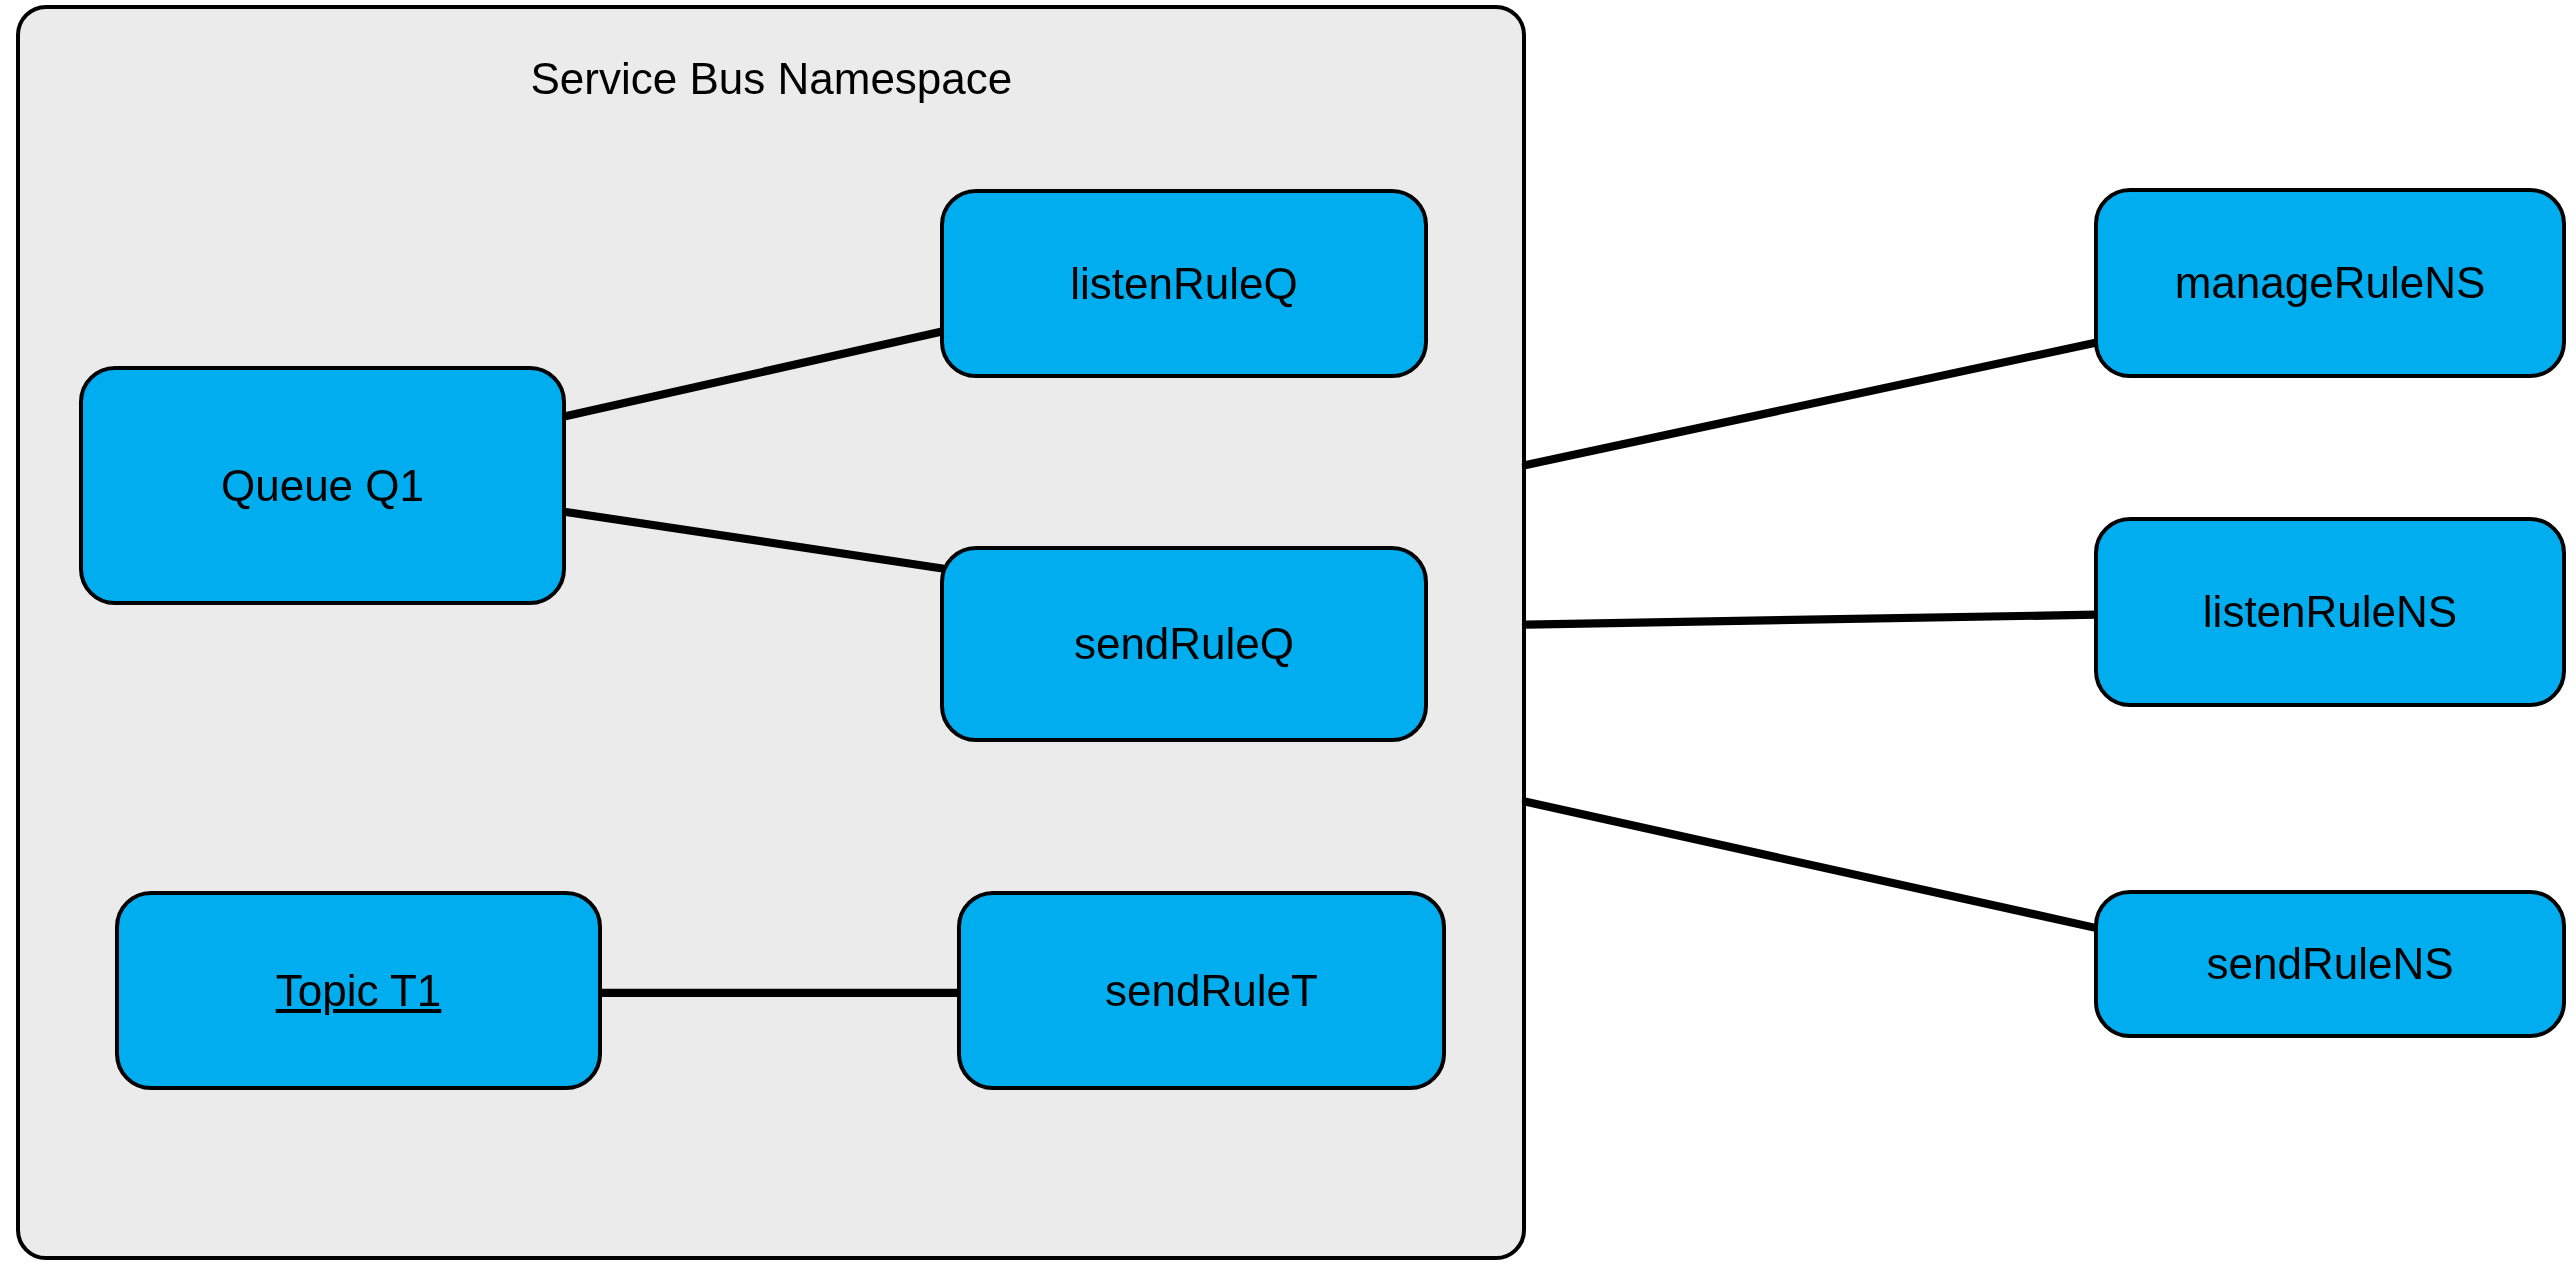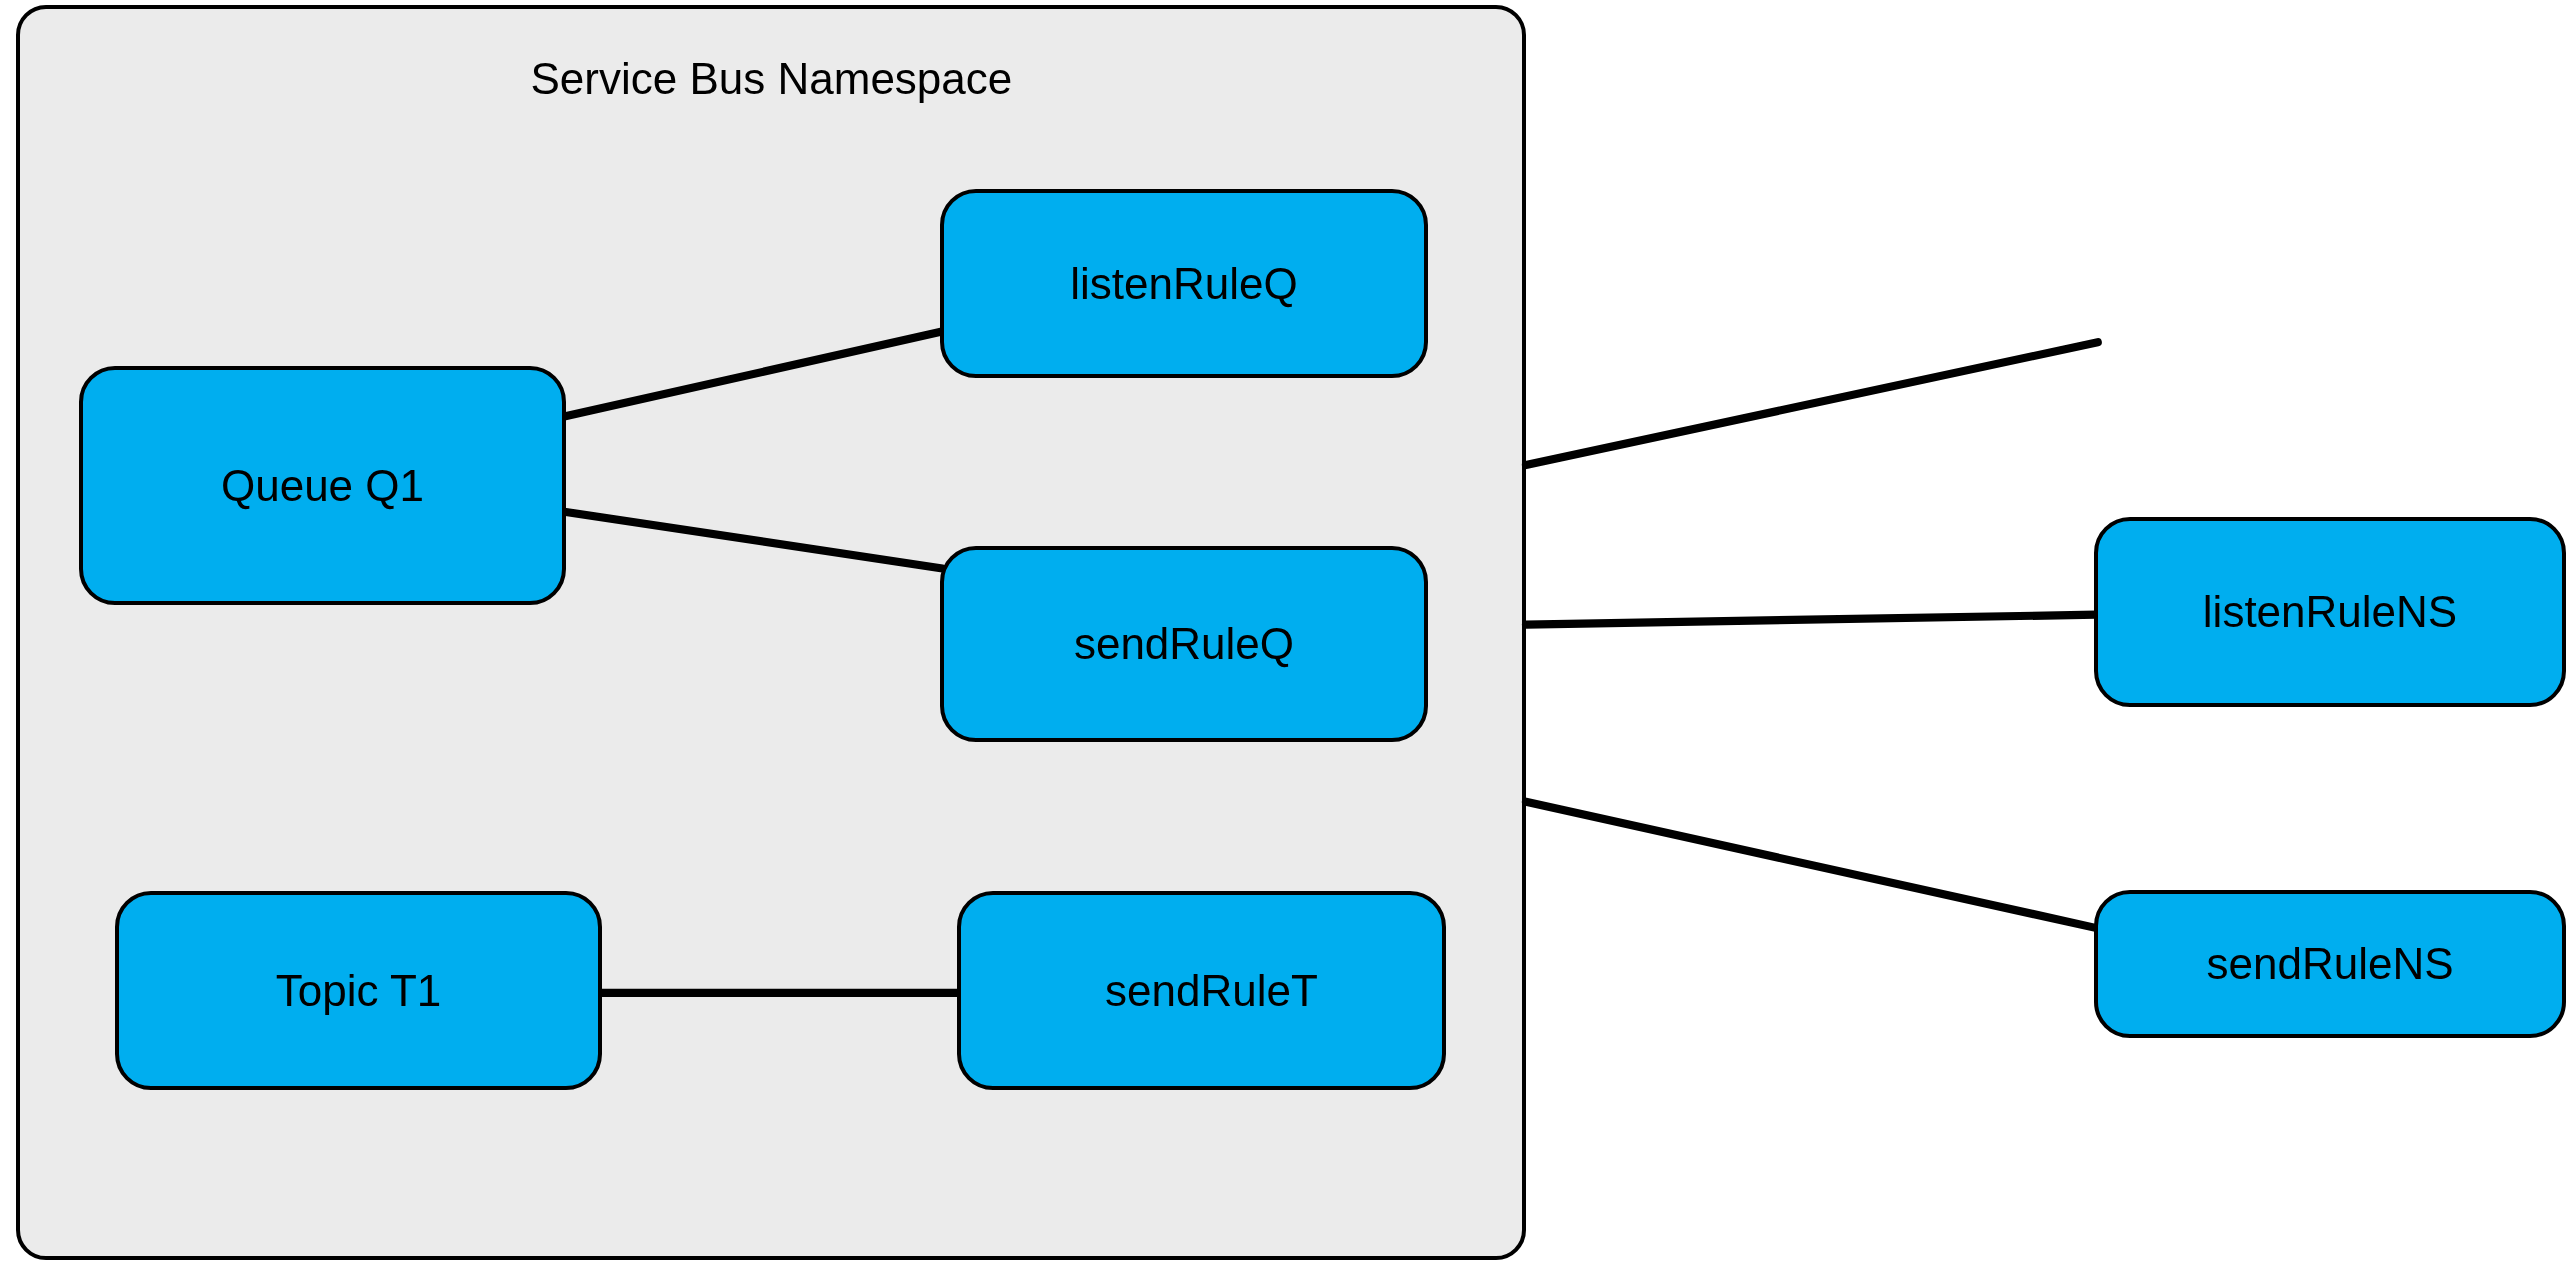--- a/index.html
+++ b/index.html
@@ -57,21 +57,21 @@
   }
   .node-label {
     font-size: 44px;
     line-height: 1;
     color: var(--node-text, #000000);
     white-space: nowrap;
   }
   #node-queue-q1      { left: 79px;  top: 366px;  width: 487px; height: 239px; }
   #node-listen-rule-q { left: 940px; top: 189px;  width: 488px; height: 189px; }
   #node-send-rule-q   { left: 940px; top: 518px;  width: 488px; height: 196px; margin-top: 28px; }
-  #node-topic-t1      { left: 115px;  top: 891px; width: 487px; height: 199px; }
+  #node-topic-t1      { left: 115px;  top: 891px; width: 487px; height: 199px; text-decoration: underline; }
   #node-send-rule-t   { left: 957px; top: 891px; width: 489px; height: 199px; padding-left: 20px; }
   #node-manage-rule-ns{ left: 2094px; top: 188px;  width: 472px; height: 190px; }
   #node-listen-rule-ns{ left: 2094px; top: 517px;  width: 472px; height: 190px; }
   #node-send-rule-ns  { left: 2094px; top: 890px; width: 472px; height: 148px; }
 </style>
 </head>
 <body>
 
 <div class="canvas">
 
@@ -101,20 +101,23 @@
   </div>
 
   <div class="node" id="node-topic-t1">
     <span class="node-label">Topic T1</span>
   </div>
 
   <div class="node" id="node-send-rule-t">
     <span class="node-label">sendRuleT</span>
   </div>
 
+  <div class="node" id="node-manage-rule-ns">
+    <span class="node-label">manageRuleNS</span>
+  </div>
 
   <div class="node" id="node-listen-rule-ns">
     <span class="node-label">listenRuleNS</span>
   </div>
 
   <div class="node" id="node-send-rule-ns">
     <span class="node-label">sendRuleNS</span>
   </div>
 
 </div>

